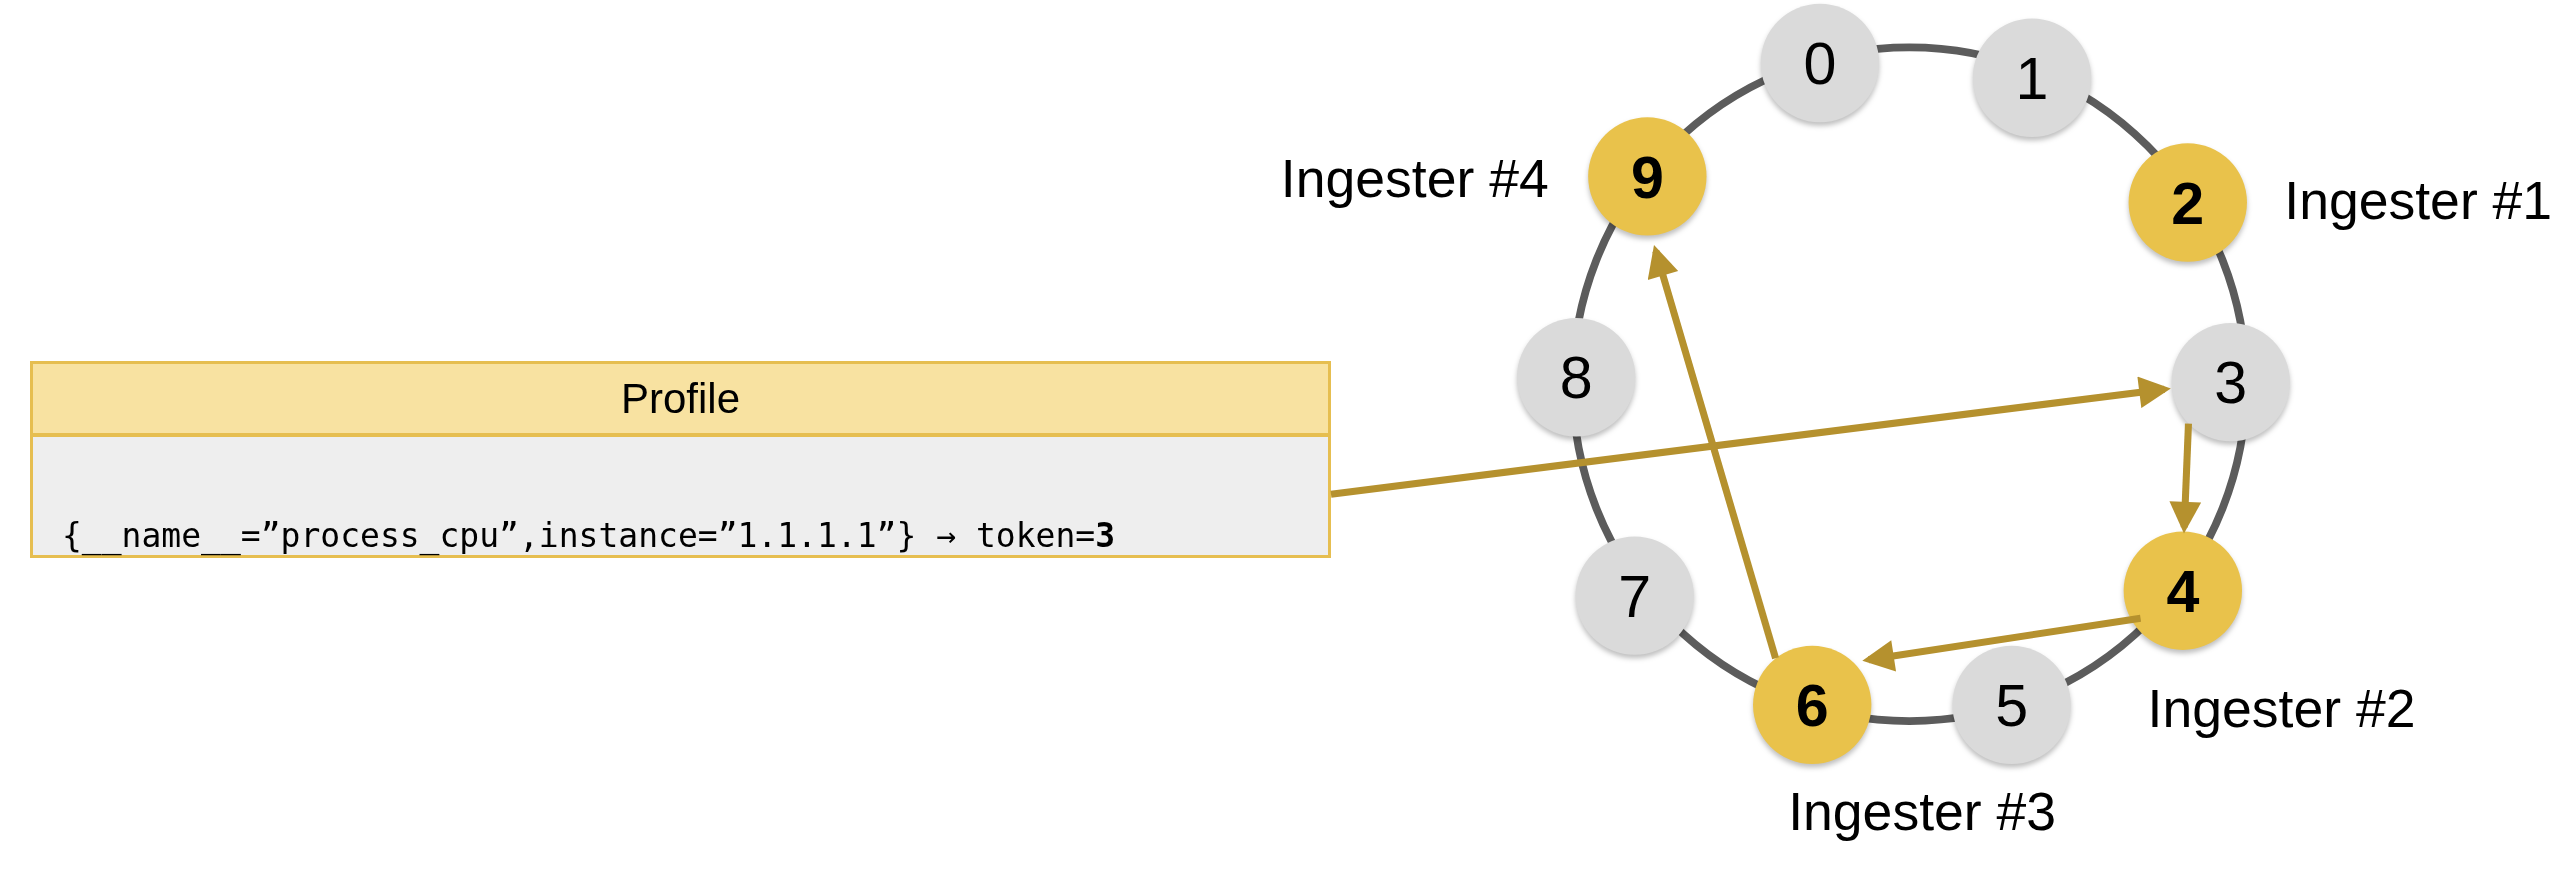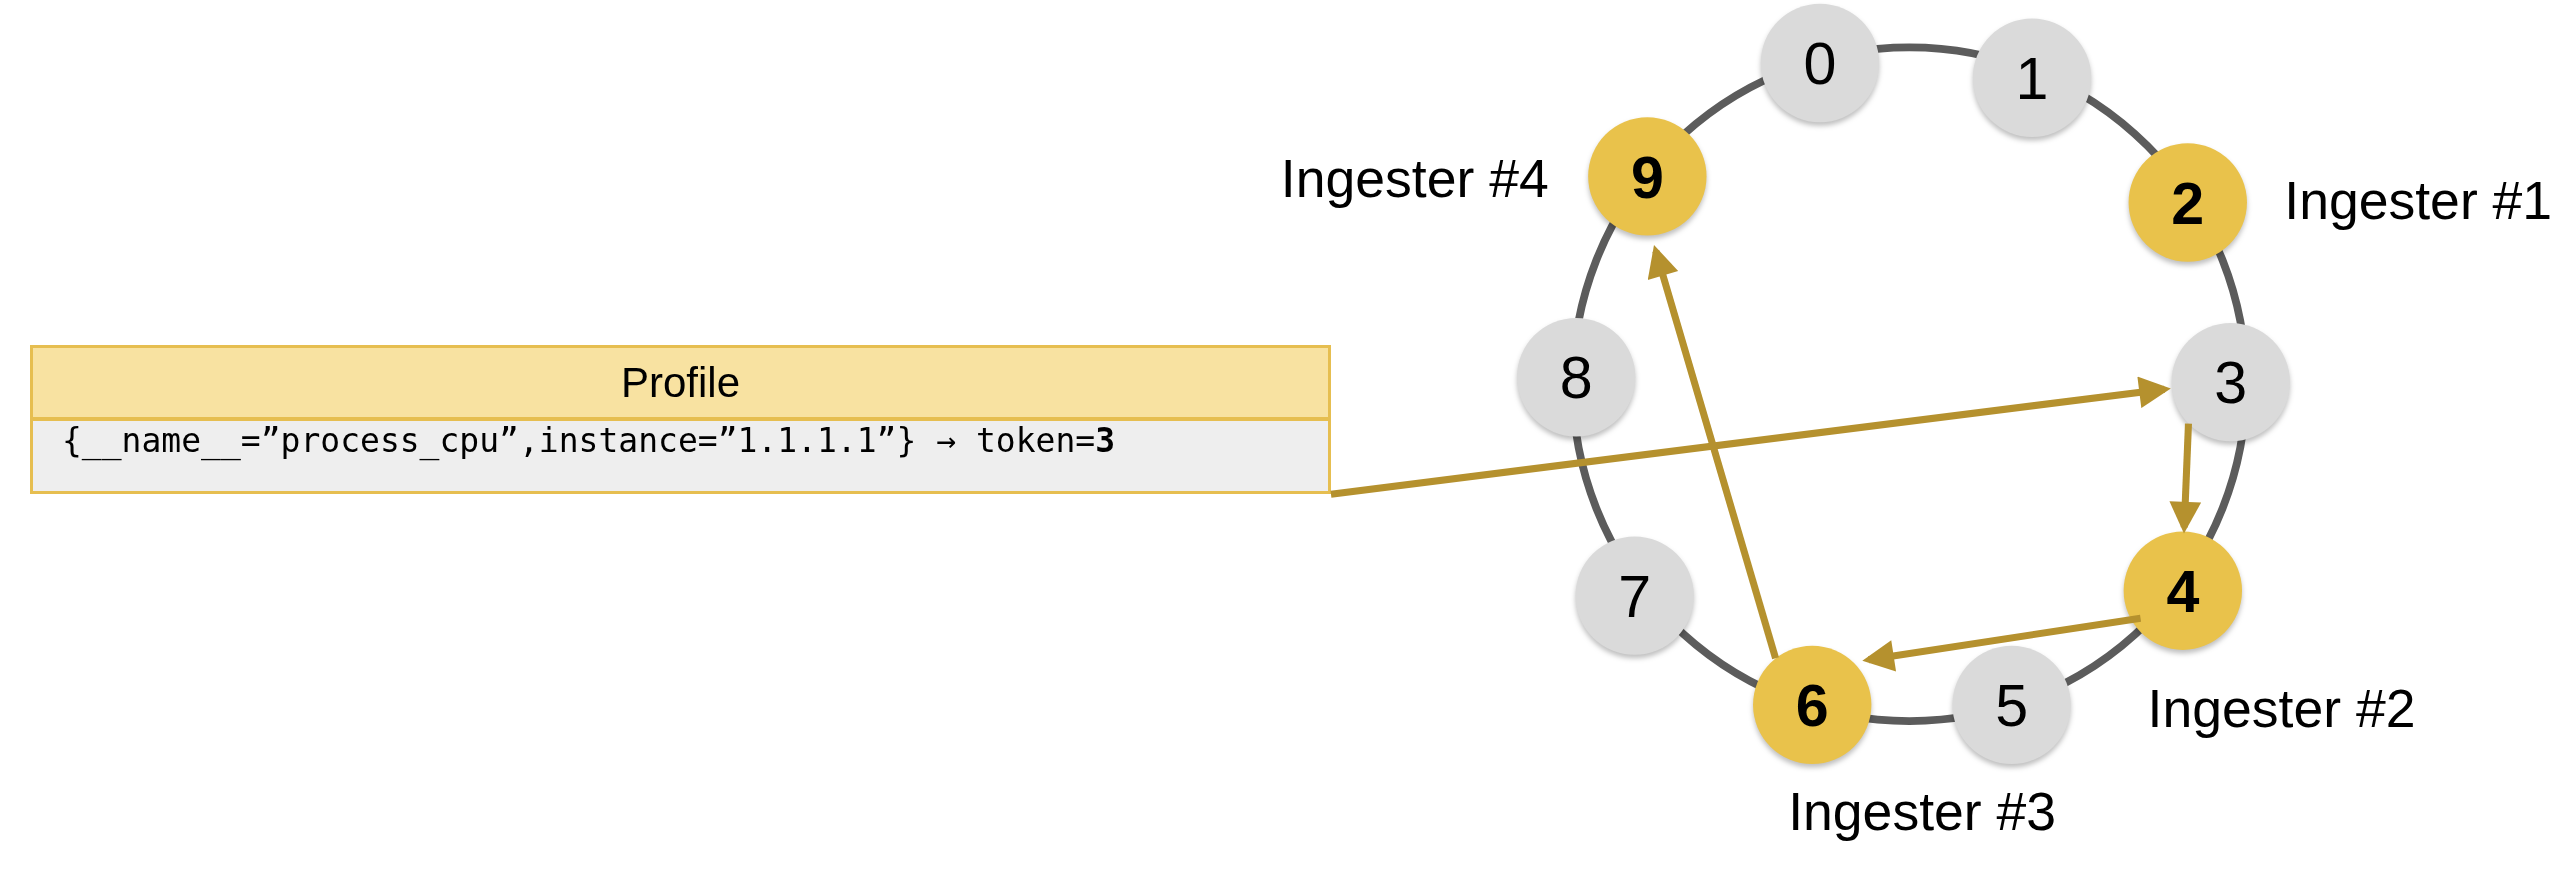--- a/index.html
+++ b/index.html
@@ -18,39 +18,39 @@
     width: 2576px; height: 877px;
     background: var(--background);
     font-family: "Liberation Sans", sans-serif;
     overflow: hidden;
   }
   .stage { position: absolute; inset: 0; width: 2576px; height: 877px; }
 
   
   .profile-card {
     position: absolute;
-    left: 30px; top: 345px;
-    width: 1301px; height: 149px;
+    left: 30px; top: 361px;
+    width: 1301px; height: 197px;
     border: 3.5px solid var(--card-border);
     display: flex; flex-direction: column;
     background: var(--card-body-bg);
   }
   .card-header {
     height: 73px;
     flex: 0 0 73px;
     background: var(--card-header-bg);
     border-bottom: 4.2px solid var(--card-border);
     display: flex; align-items: center; justify-content: center;
     font-size: 42px;
     color: var(--text);
   }
   .card-body {
     flex: 1 1 auto;
     background: var(--card-body-bg);
-    display: flex; align-items: flex-start;
+    display: flex; align-items: flex-end;
     padding-left: 29px;
   }
   .card-body code {
     font-family: "DejaVu Sans Mono", monospace;
     font-size: 33px;
     color: var(--text);
     white-space: pre;
   }
   .card-body code b { font-weight: 700; }
 

